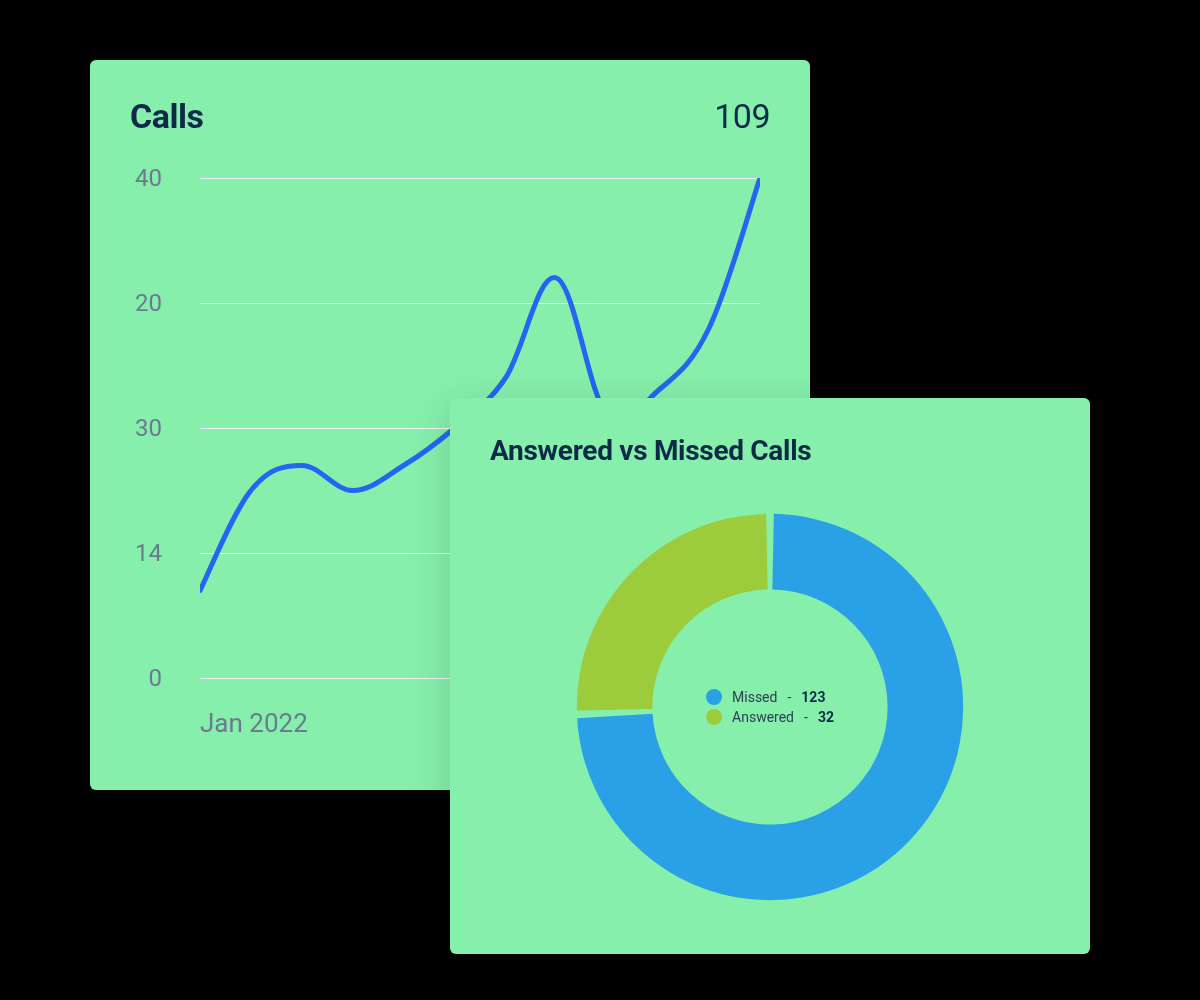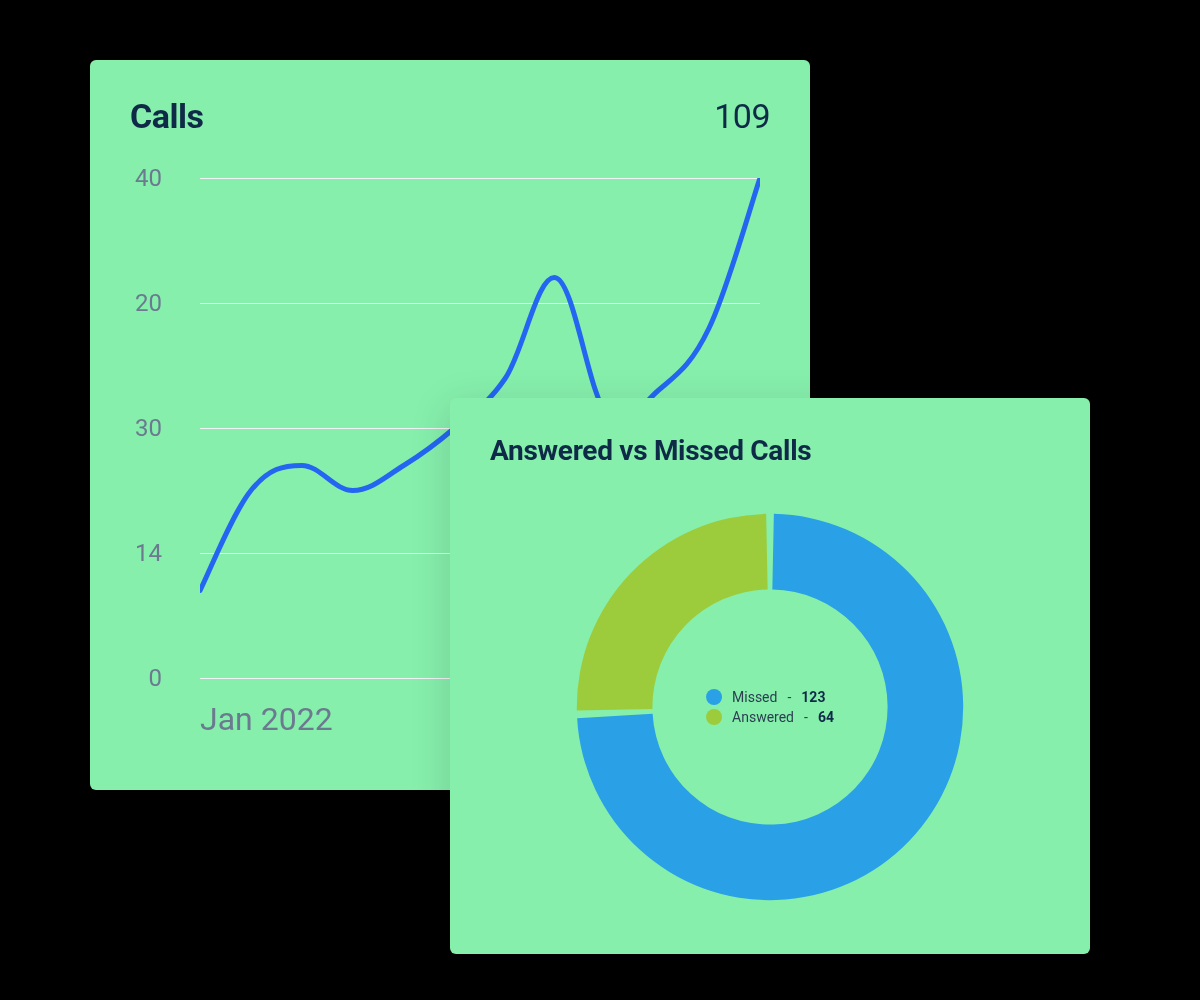--- a/index.html
+++ b/index.html
@@ -80,21 +80,21 @@
     position: absolute;
     left: 70px;
     top: 0;
     right: 10px;
     bottom: 0;
   }
   .x-label {
     position: absolute;
     bottom: -60px;
     left: 70px;
-    font-size: 32px;
+    font-size: 26px;
     color: #6b7a8f;
   }
   .donut-title {
     font-size: 28px;
     font-weight: 700;
     color: #0f2a47;
     letter-spacing: -0.3px;
     margin-bottom: 30px;
   }
   .donut-wrap {
@@ -179,17 +179,17 @@
       <div class="legend-row">
         <span class="legend-dot" id="dot0" style="background: rgb(42, 160, 230);"></span>
         <span>Missed</span>
         <span> - </span>
         <span class="legend-value">123</span>
       </div>
       <div class="legend-row">
         <span class="legend-dot" id="dot1" style="background: rgb(156, 204, 60);"></span>
         <span>Answered</span>
         <span> - </span>
-        <span class="legend-value">64</span>
+        <span class="legend-value">32</span>
       </div>
     </div>
   </div>
 </div>
 
 </body></html>

